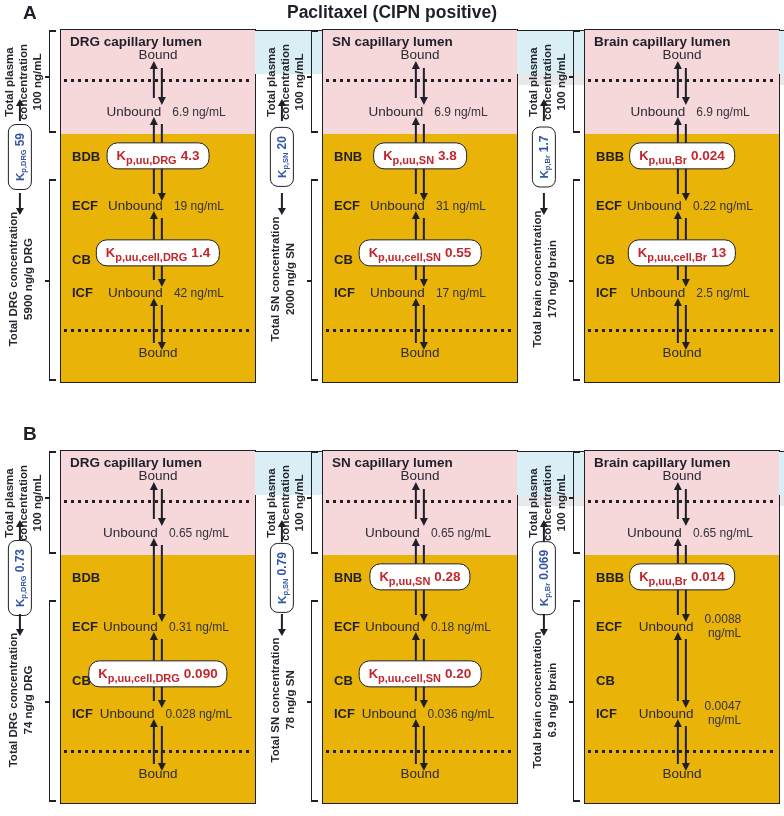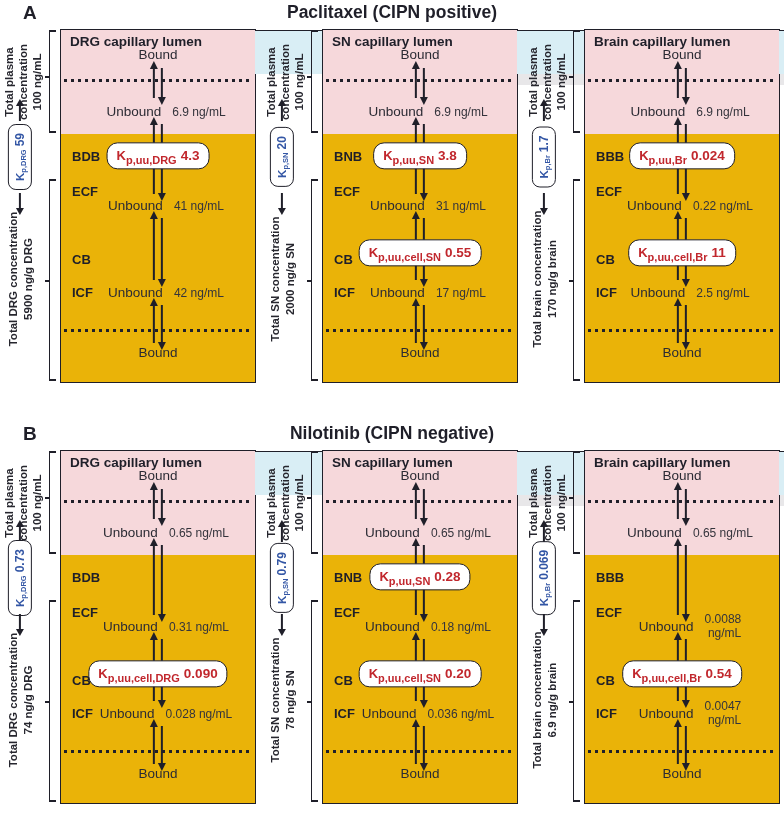--- a/index.html
+++ b/index.html
@@ -38,21 +38,21 @@
   .bound-top{top:24px;}
   .bound-bottom{top:322px;}
   .row{position:absolute;left:20px;right:4px;display:flex;justify-content:center;align-items:center;gap:11px;transform:translateY(-50%);font-size:13.5px;color:#2b2b34;}
   .row .val{font-size:12px;white-space:pre-line;text-align:right;color:#34343c;}
   .row-plasma{top:81px;}
   .row-ecf{top:175px;}
   .row-icf{top:262px;}
 
   .band-label{position:absolute;left:11px;transform:translateY(-50%);font-weight:bold;font-size:13px;}
   .lbl-membrane{top:126px;}
-  .lbl-ecf{top:161px;}
+  .lbl-ecf{top:175px;}
   .lbl-cb{top:229px;}
   .lbl-icf{top:262px;}
 
   .dotted{position:absolute;left:3px;right:3px;height:2.6px;
           background:repeating-linear-gradient(90deg,var(--ink) 0 3.2px,transparent 3.2px 7px);}
   .dot-1{top:49px;}
   .dot-2{top:299px;}
 
   
   .arrows{position:absolute;left:50%;transform:translateX(-50%);display:flex;gap:5.5px;z-index:1;}
@@ -160,28 +160,29 @@
                 <i class="arr arr-up"></i>
                 <i class="arr arr-down"></i>
               </div>
 
         <div class="band-label lbl-membrane">BDB</div>
         <span class="pill pill-membrane"><span class="sym">K</span><sub>p,uu,DRG</sub><span class="pv">4.3</span></span>
 
         <div class="band-label lbl-ecf">ECF</div>
         <div class="row row-ecf">
           <span>Unbound</span>
-          <span class="val">41 ng/mL</span>
+          <span class="val">19 ng/mL</span>
         </div>
         <div class="arrows ar-3">
                 <i class="arr arr-up"></i>
                 <i class="arr arr-down"></i>
               </div>
 
         <div class="band-label lbl-cb">CB</div>
+        <span class="pill pill-cb"><span class="sym">K</span><sub>p,uu,cell,DRG</sub><span class="pv">1.4</span></span>
 
         <div class="band-label lbl-icf">ICF</div>
         <div class="row row-icf">
           <span>Unbound</span>
           <span class="val">42 ng/mL</span>
         </div>
         <div class="arrows ar-4">
                 <i class="arr arr-up"></i>
                 <i class="arr arr-down"></i>
               </div>
@@ -323,21 +324,21 @@
         <div class="row row-ecf">
           <span>Unbound</span>
           <span class="val">0.22 ng/mL</span>
         </div>
         <div class="arrows ar-3">
                 <i class="arr arr-up"></i>
                 <i class="arr arr-down"></i>
               </div>
 
         <div class="band-label lbl-cb">CB</div>
-        <span class="pill pill-cb"><span class="sym">K</span><sub>p,uu,cell,Br</sub><span class="pv">11</span></span>
+        <span class="pill pill-cb"><span class="sym">K</span><sub>p,uu,cell,Br</sub><span class="pv">13</span></span>
 
         <div class="band-label lbl-icf">ICF</div>
         <div class="row row-icf">
           <span>Unbound</span>
           <span class="val">2.5 ng/mL</span>
         </div>
         <div class="arrows ar-4">
                 <i class="arr arr-up"></i>
                 <i class="arr arr-down"></i>
               </div>
@@ -345,21 +346,20 @@
         <div class="bound bound-bottom">Bound</div>
       </div>
     </div>
   </div>
 </div>
   </section>
 
   <section class="panel">
     <div class="panel-header">
       <span class="panel-letter">B</span>
-      <div class="panel-title">Nilotinib (CIPN negative)</div>
     </div>
     <div class="columns">
   <div class="column">
     <div class="rot plasma-rot">
       <div>Total plasma concentration</div>
       <div>100 ng/mL</div>
     </div>
     <div class="bracket br-top">
             <span class="tick"></span>
           </div>
@@ -551,34 +551,34 @@
         <div class="row row-plasma">
           <span>Unbound</span>
           <span class="val">0.65 ng/mL</span>
         </div>
         <div class="arrows ar-2">
                 <i class="arr arr-up"></i>
                 <i class="arr arr-down"></i>
               </div>
 
         <div class="band-label lbl-membrane">BBB</div>
+        <span class="pill pill-membrane"><span class="sym">K</span><sub>p,uu,Br</sub><span class="pv">0.014</span></span>
 
         <div class="band-label lbl-ecf">ECF</div>
         <div class="row row-ecf">
           <span>Unbound</span>
           <span class="val">0.0088
 ng/mL</span>
         </div>
         <div class="arrows ar-3">
                 <i class="arr arr-up"></i>
                 <i class="arr arr-down"></i>
               </div>
 
         <div class="band-label lbl-cb">CB</div>
-        <span class="pill pill-cb"><span class="sym">K</span><sub>p,uu,cell,Br</sub><span class="pv">0.54</span></span>
 
         <div class="band-label lbl-icf">ICF</div>
         <div class="row row-icf">
           <span>Unbound</span>
           <span class="val">0.0047
 ng/mL</span>
         </div>
         <div class="arrows ar-4">
                 <i class="arr arr-up"></i>
                 <i class="arr arr-down"></i>

